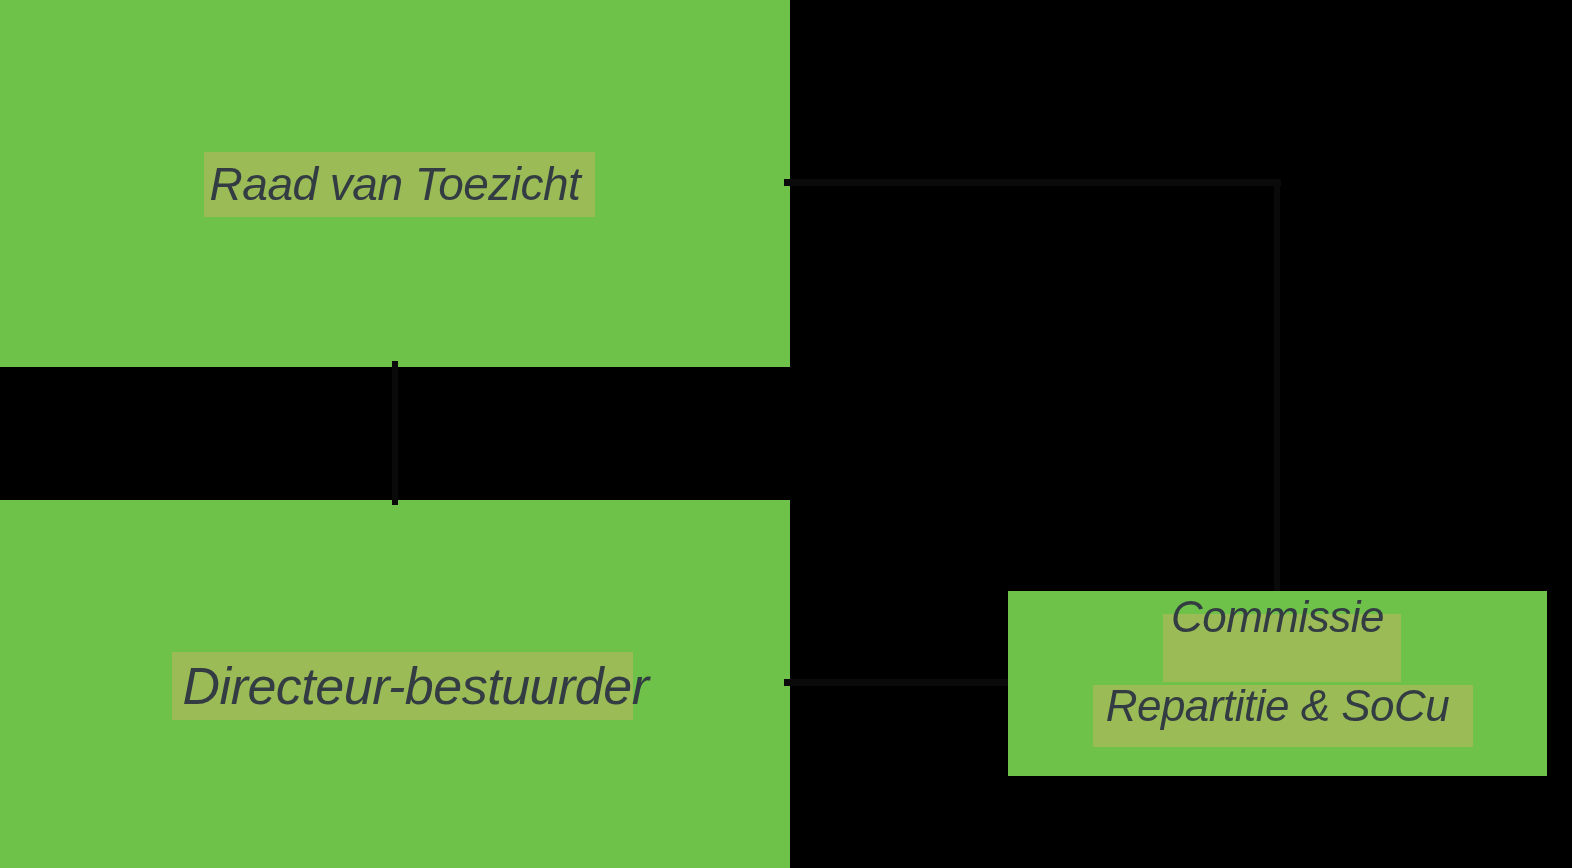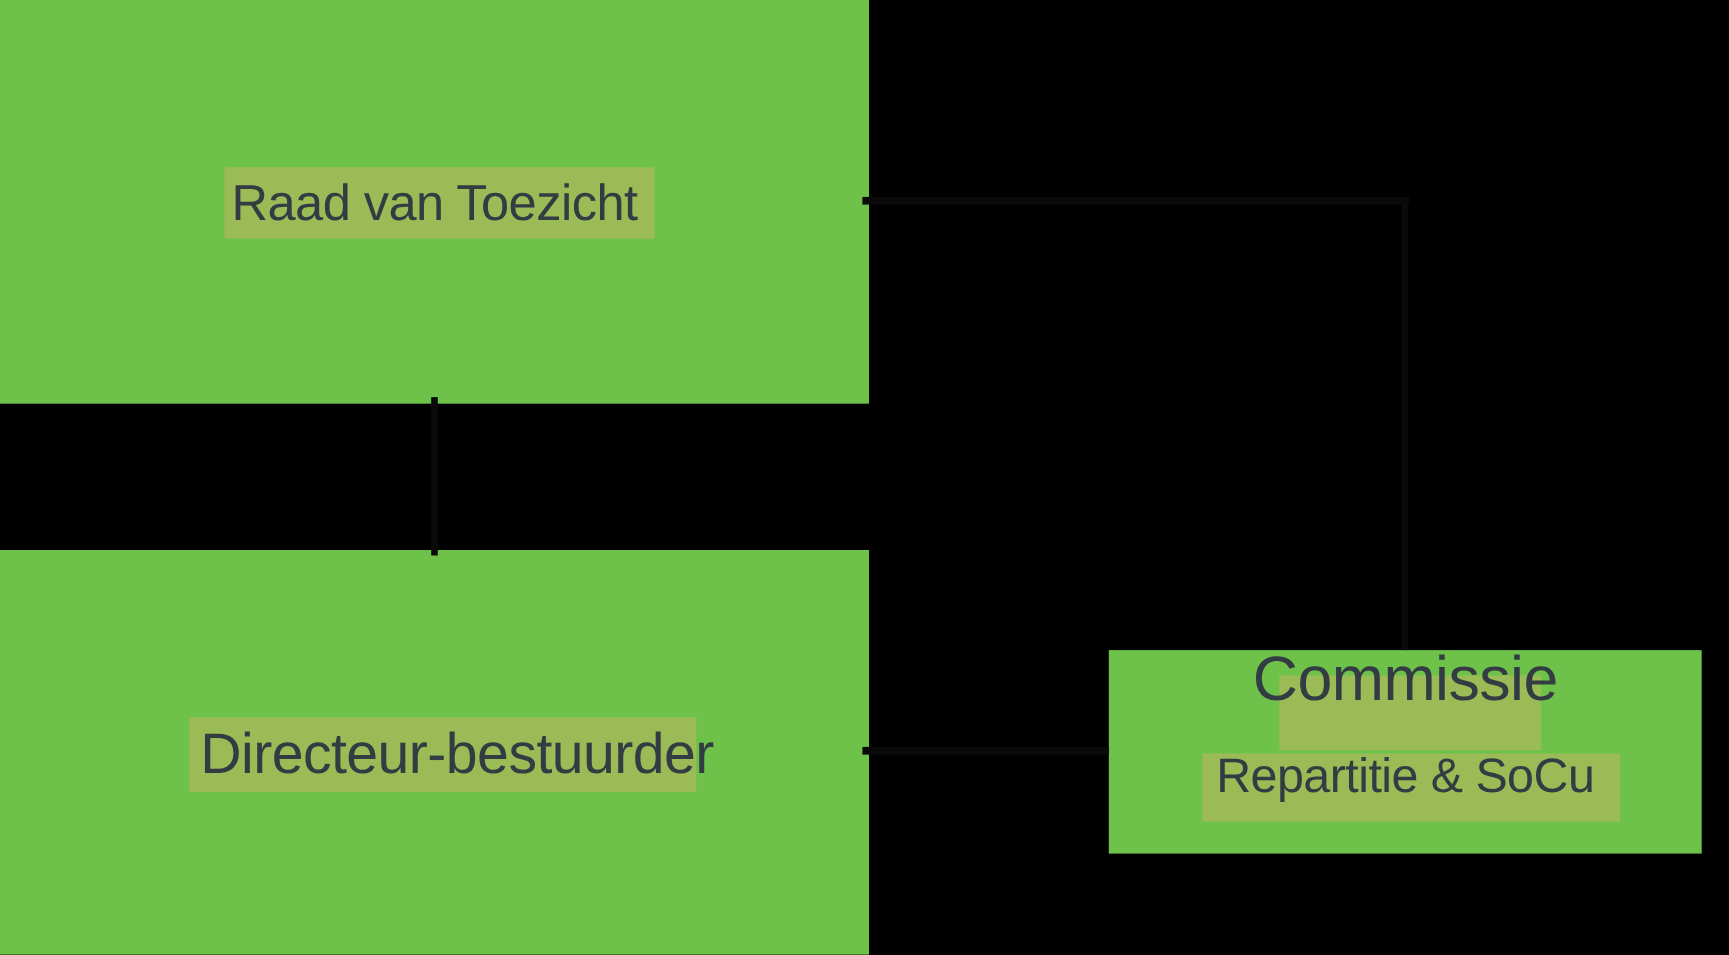--- a/index.html
+++ b/index.html
@@ -13,20 +13,21 @@
   html, body {
     width: 1572px; height: 868px;
     background: var(--background);
     overflow: hidden;
     font-family: "Liberation Sans", "DejaVu Sans", sans-serif;
   }
   .stage {
     position: relative;
     width: 1408px; height: 868px;
     background: var(--background);
+    font-style: italic;
   }
   .node {
     position: absolute;
     background: var(--node-fill);
   }
   .node-raad        { left: 0;      top: 0;     width: 790px; height: 367px; }
   .node-directeur   { left: 0;      top: 500px; width: 790px; height: 368px; }
   .node-commissie   { left: 1008px; top: 591px; width: 539px; height: 185px; }
 
   .hl {
@@ -43,21 +44,21 @@
     position: absolute;
     left: 0; width: 100%;
     z-index: 3;
     text-align: center;
     color: var(--text-color);
     letter-spacing: -0.5px;
     white-space: nowrap;
   }
   .label-raad      { top: 152px; height: 65px; line-height: 65px; font-size: 46px; }
   .label-directeur { top: 152px; height: 68px; line-height: 68px; font-size: 52px; padding-left: 41px; }
-  .label-comm-1    { top: 2px;   height: 48px; line-height: 48px; font-size: 57px; }
+  .label-comm-1    { top: 2px;   height: 48px; line-height: 48px; font-size: 44px; }
   .label-comm-2    { top: 78px;  height: 48px; line-height: 48px; font-size: 44px; margin-top: 13px; }
 
   .connector {
     position: absolute;
     background: var(--connector-color);
     z-index: 4;
   }
   
   .conn-raad-directeur-v { left: 392px; top: 361px; width: 6px; height: 144px; }
   

